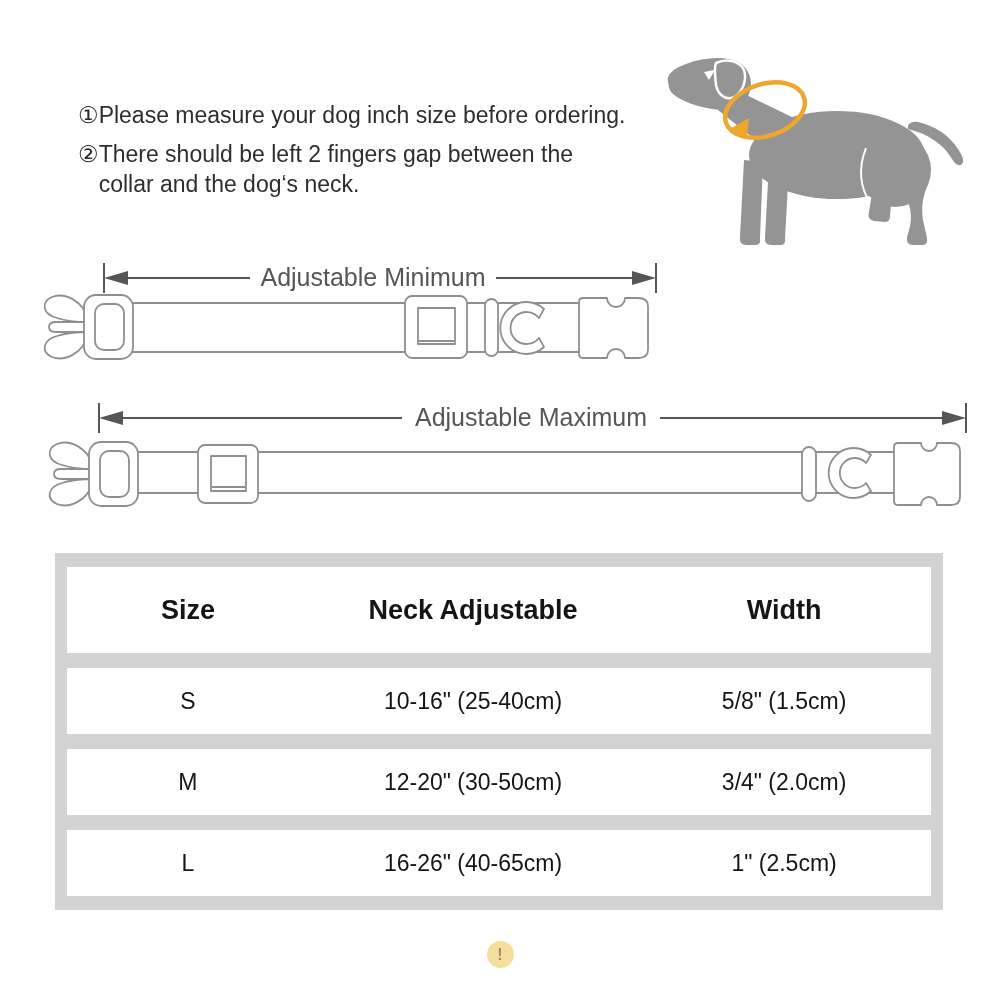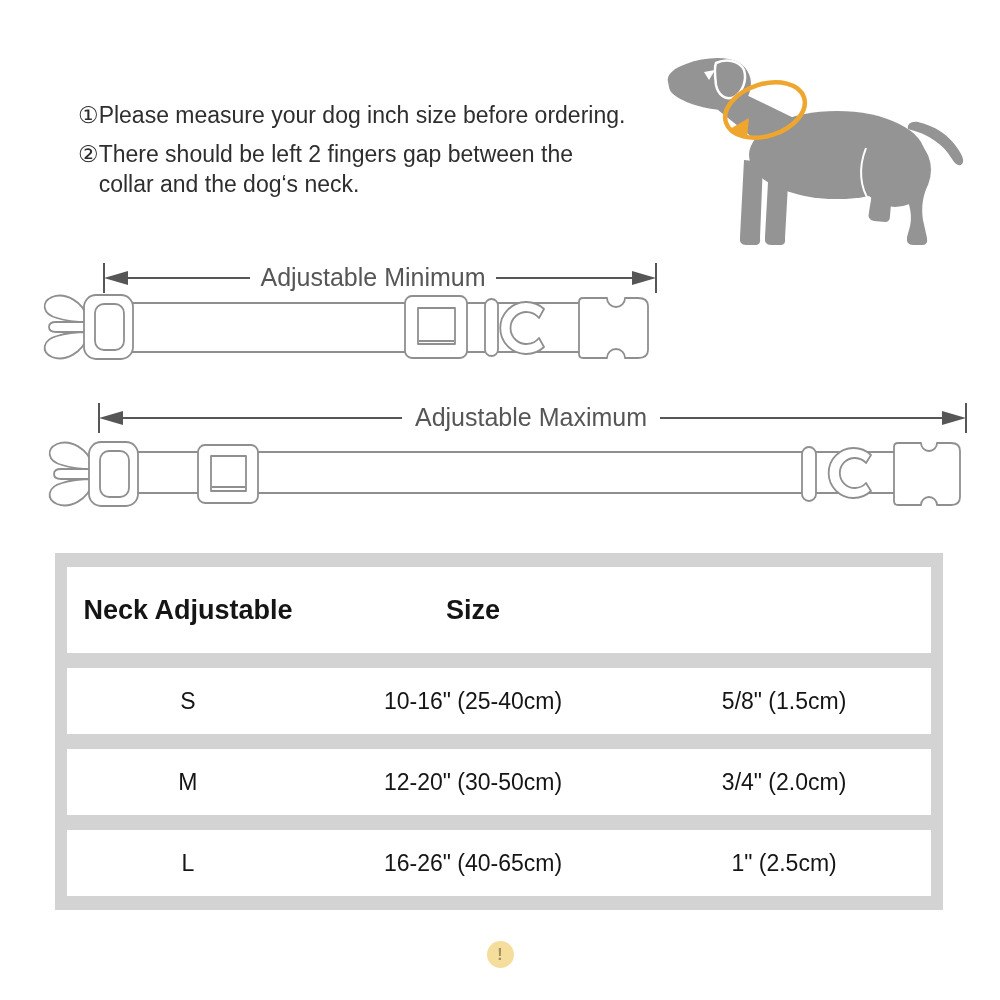--- a/index.html
+++ b/index.html
@@ -139,22 +139,23 @@
       <rect x="176" y="21" width="35" height="35"></rect>
       <line x1="177" y1="52" x2="210" y2="52"></line>
       <rect x="767" y="12" width="14" height="54" rx="7"></rect>
       <path d="M836,20 A25,25 0 1 0 836,56 L831,48 A15,15 0 1 1 831,28 Z"></path>
       <path d="M863,8 L886,8 A8,8 0 0 0 902,8 L916,8 Q925,8 925,16 L925,62 Q925,70 916,70 L902,70 A8,8 0 0 0 886,70 L863,70 Q859,70 859,66 L859,12 Q859,8 863,8 Z"></path>
     </g>
   </svg>
 
   <section class="size-table">
     <div class="trow thead">
+      <div>Size</div>
       <div>Neck Adjustable</div>
-      <div>Size</div>
+      <div>Width</div>
     </div>
     <div class="trow tdata">
       <div>S</div>
       <div>10-16" (25-40cm)</div>
       <div>5/8" (1.5cm)</div>
     </div>
     <div class="trow tdata">
       <div>M</div>
       <div>12-20" (30-50cm)</div>
       <div>3/4" (2.0cm)</div>

